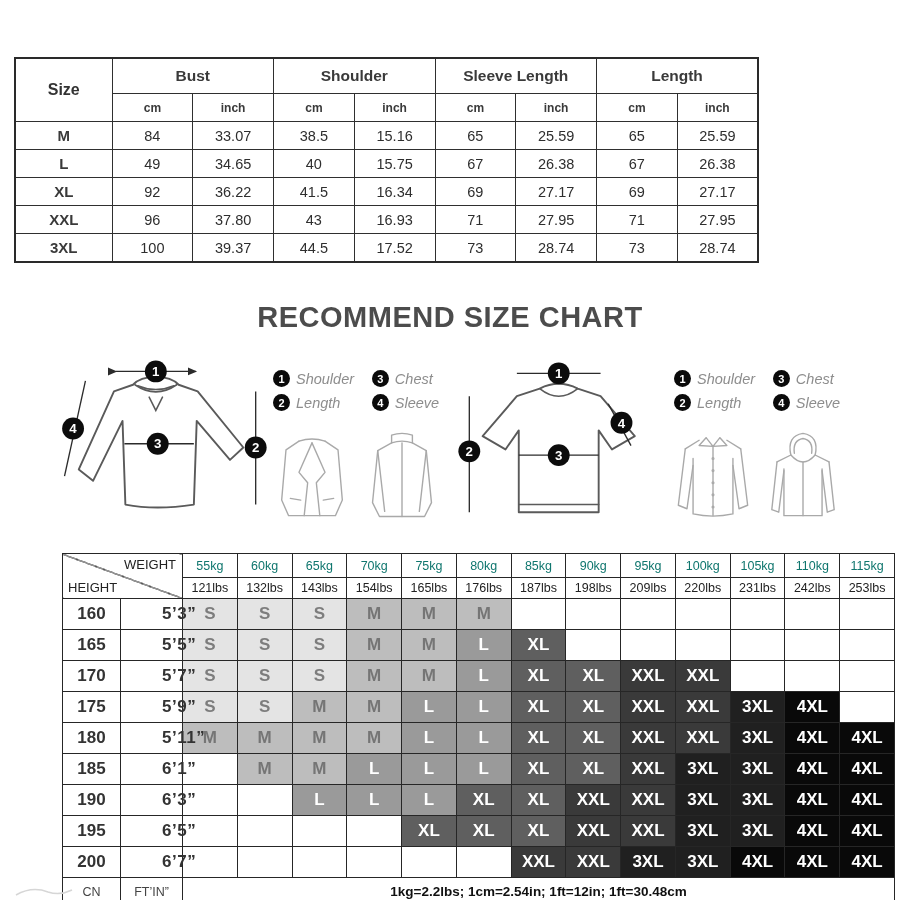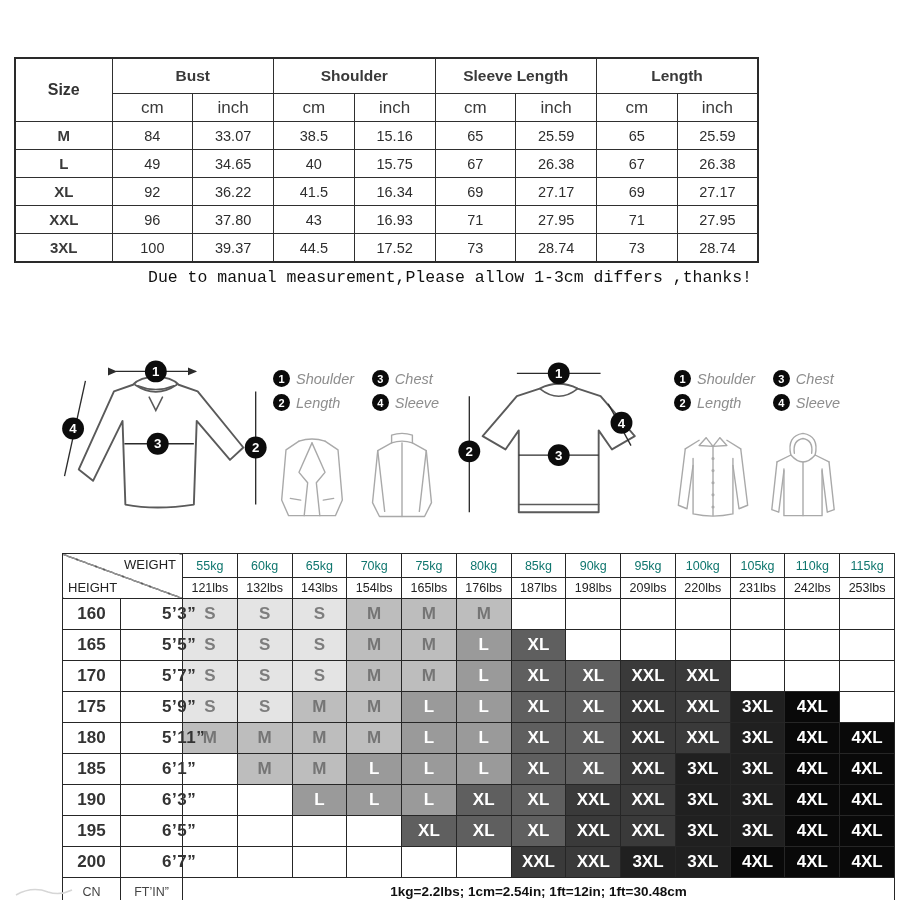--- a/index.html
+++ b/index.html
@@ -6,21 +6,21 @@
   .canvas{position:relative;width:900px;height:900px;background:#fff;overflow:hidden;
           font-family:"Liberation Sans",sans-serif;color:#333;}
 
   
   .mtable{position:absolute;left:14px;top:57px;width:745px;border-collapse:collapse;
           table-layout:fixed;border:2px solid #2a2a2a;}
   .mtable th,.mtable td{border:1px solid #2f2f2f;text-align:center;vertical-align:middle;
           color:#3a3a3a;padding:0;}
   .mtable .corner{font-weight:bold;font-size:16px;color:#333;}
   .mtable .group-h{font-weight:bold;font-size:15.5px;height:34px;}
-  .mtable .unit{font-weight:normal;font-size:17px;height:27px;margin-left:16px;}
+  .mtable .unit{font-weight:bold;font-size:12px;height:27px;margin-left:16px;}
   .mtable tbody th{font-weight:bold;font-size:15px;height:27px;}
   .mtable tbody td{font-size:14.5px;color:#2e2e2e;}
 
   
   .note{position:absolute;top:268px;left:0;width:100%;text-align:center;
         font-family:"Liberation Mono",monospace;font-size:16.5px;color:#101010;}
   .title{position:absolute;top:301px;left:0;width:100%;text-align:center;
         font-size:29px;font-weight:bold;color:#4c4c4c;letter-spacing:.5px;}
 
   
@@ -146,21 +146,21 @@
           <td>44.5</td>
           <td>17.52</td>
           <td>73</td>
           <td>28.74</td>
           <td>73</td>
           <td>28.74</td>
         </tr>
       </tbody>
     </table>
 
-  <div class="note">Due to manual measurement,Please allow 1-3cm differs ,thanks!</div>
+  <div class="title">RECOMMEND SIZE CHART</div>
 
   <div class="illus">
 
     <div class="group">
       <svg width="214" height="184" viewBox="0 0 225 185">
         <defs>
           <marker id="arrA" markerWidth="8" markerHeight="8" refX="6" refY="4" orient="auto">
             <path d="M0,1 L7,4 L0,7 z" fill="#2b2b2b"></path>
           </marker>
         </defs>

